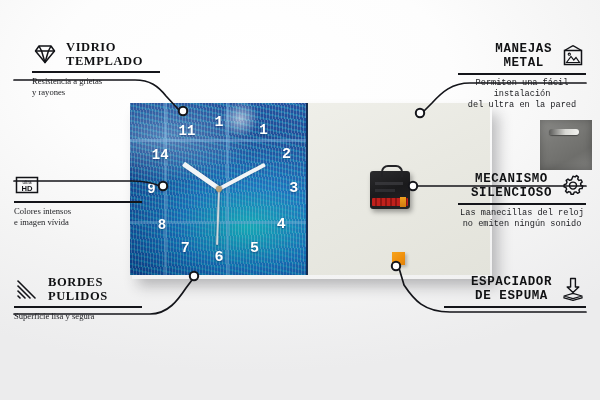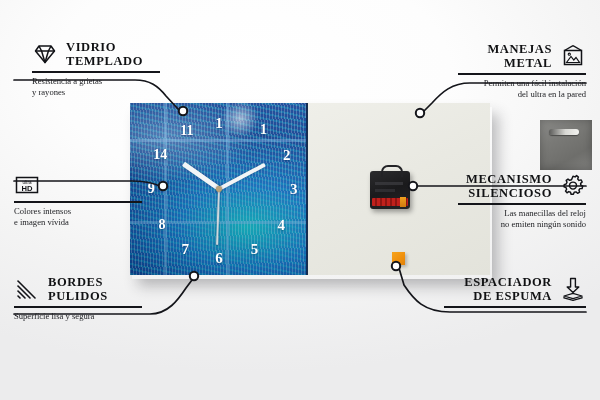--- a/index.html
+++ b/index.html
@@ -34,21 +34,21 @@
   .clock-face .grid-v{top:0;bottom:0;width:3px;}
   .clock-face .grid-h{left:0;right:0;height:3px;}
   .clock-face .sheen{
     position:absolute;inset:0;
     background:
       radial-gradient(circle 26px at 62% 9%, rgba(255,255,255,.55) 0%, rgba(255,255,255,0) 70%),
       radial-gradient(ellipse 120px 60px at 20% 20%, rgba(190,225,250,.35) 0%, rgba(255,255,255,0) 75%),
       linear-gradient(200deg, rgba(255,255,255,.10) 0%, rgba(0,0,0,.18) 100%);
   }
   .num{
-    position:absolute;color:#ffffff;font-family:Liberation Serif, serif;
+    position:absolute;color:#ffffff;font-family:Liberation Mono, monospace;
     font-weight:bold;font-size:14px;line-height:14px;
     text-shadow:0 1px 2px rgba(0,40,90,.55);
     transform:translate(-50%,-50%);
   }
   .num.big{font-size:15px;}
   .hand{position:absolute;background:#f2f5f7;transform-origin:50% 100%;
         box-shadow:0 1px 2px rgba(0,30,70,.45);border-radius:1px;}
   .hand.hour{width:5px;height:44px;left:calc(50% - 2.5px);top:calc(50% - 44px);transform:rotate(-55deg);}
   .hand.minute{width:4px;height:52px;left:calc(50% - 2px);top:calc(50% - 52px);transform:rotate(62deg);}
   .hand.second{width:1.5px;height:56px;left:calc(50% - .75px);top:calc(50% - 0px);background:#cfd8dd;
@@ -106,21 +106,21 @@
     font-family:"Liberation Serif",serif;font-weight:bold;
     font-size:12.5px;line-height:14px;letter-spacing:.6px;color:#111214;
     text-transform:uppercase;white-space:pre-line;
   }
   .co-rule{height:1.6px;background:#14151a;margin-top:3px;}
   .co-desc{
     font-family:"Liberation Serif",serif;font-size:8.6px;line-height:11px;
     color:#1b1c20;margin-top:3px;white-space:pre-line;
   }
   .t-left{text-align:left;}
-  .t-right{text-align:right;}
+  .t-right{text-align:center;font-family:Liberation Mono, monospace;}
   .ico{width:26px;height:26px;flex:0 0 26px;display:block;}
   svg{display:block;overflow:visible;}
 
   .lines{position:absolute;left:0;top:0;width:600px;height:400px;pointer-events:none;}
 </style>
 </head>
 <body>
 
 <div id="stage">
 

